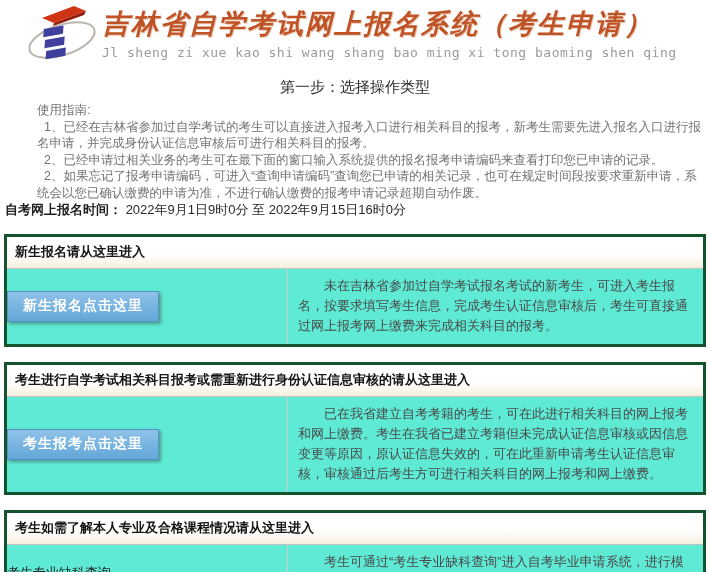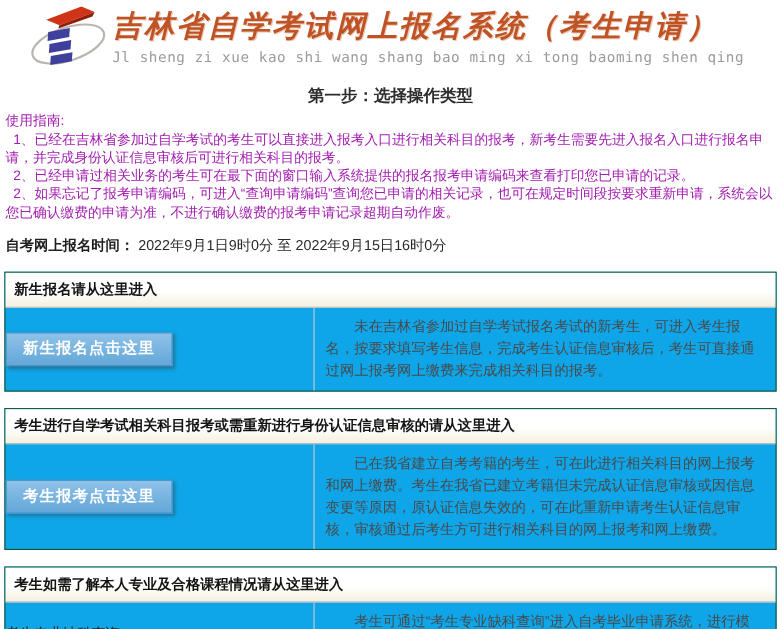--- a/index.html
+++ b/index.html
@@ -18,34 +18,34 @@
     color:#bf5326;
     text-shadow:1px 1px 0 #e8c9b4;
   }
   .pinyin {
     margin-top:3px;
     font-family:"DejaVu Sans Mono","Liberation Mono",monospace;
     font-size:13px; color:#9b9b9b; letter-spacing:0.5px;
   }
 
   
-  .step-title { text-align:center; font-weight:bold; font-size:15px; color:#2d2d2d; margin:8px 0 5px; }
+  .step-title { text-align:center; font-weight:normal; font-size:15px; color:#2d2d2d; margin:8px 0 5px; }
 
   
-  .guide { color:#a21caf; font-size:12.5px; line-height:16.5px; padding:0 5px; }
+  .guide { color:#737373; font-size:12.5px; line-height:16.5px; padding:0 5px;margin-left:32px; }
   .guide p { margin:0; text-indent:7px; }
   .guide p.gh { text-indent:0; }
 
   
-  .time-row { margin-top:13px; padding:0 5px; font-size:13px; color:#1f1f1f; }
+  .time-row { padding:0 5px; font-size:13px; color:#1f1f1f; }
   .time-label { font-weight:bold; }
   .time-value { font-weight:normal; color:#2a2a2a; }
 
   
-  .section { border:1px solid #14532d; margin:15px 4px 0 4px; background:#0ea5e9; }
+  .section { border:3px solid #14532d; margin:15px 4px 0 4px; background:#5eead4; }
   .sec-head {
     font-weight:bold; font-size:13px; color:#141414;
     padding:6px 8px 7px 8px;
     background:linear-gradient(#ffffff 55%, #f5efdd 100%);
     border-bottom:1px solid #c3c3c3;
   }
   .sec-body { display:flex; align-items:stretch; }
   .cell-left {
     width:281px; flex:0 0 281px;
     border-right:1px solid #cccccc;

